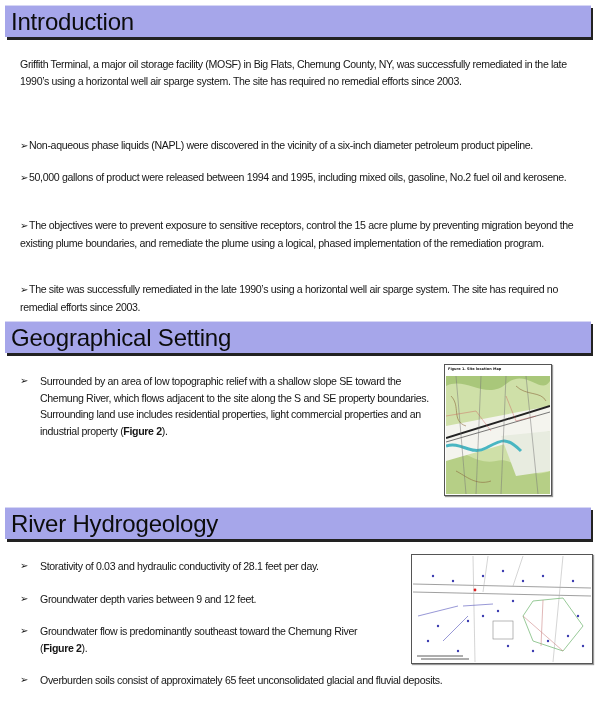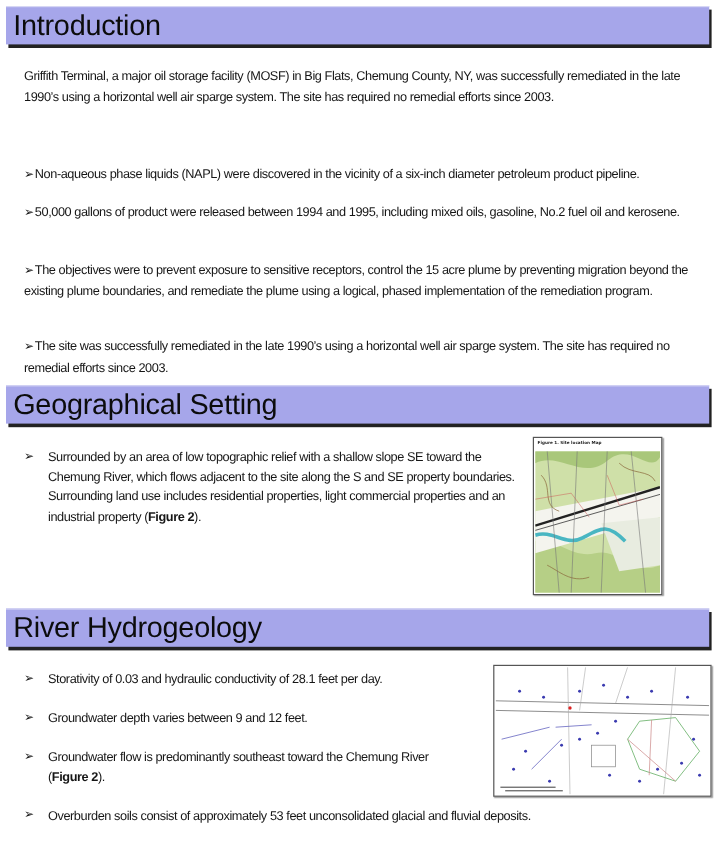--- a/index.html
+++ b/index.html
@@ -97,21 +97,21 @@
   <span class="txt">Groundwater depth varies between 9 and 12 feet.</span>
 </div>
 
 <div class="bullet body-text" style="left:20px; top:623px; width:340px;">
   <span class="mk arrow">➢</span>
   <span class="txt" style="padding-left:20px;"><span>Groundwater flow is predominantly  southeast toward the Chemung River (</span><b>Figure 2</b><span>).</span></span>
 </div>
 
 <div class="bullet body-text" style="left:20px; top:672px; width:480px;">
   <span class="mk arrow">➢</span>
-  <span class="txt">Overburden soils consist of approximately  53 feet unconsolidated glacial and fluvial deposits.</span>
+  <span class="txt">Overburden soils consist of approximately  65 feet unconsolidated glacial and fluvial deposits.</span>
 </div>
 
 <div class="fig" style="left:411px; top:554px; width:180px; height:108px;">
   <svg width="178" height="106" style="left:1px; top:1px;" viewBox="0 0 178 106">
     <rect width="178" height="106" fill="#fff"></rect>
     <path d="M0,28 L178,32 M0,36 L178,40" stroke="#888" stroke-width="0.8"></path>
     <path d="M60,0 L62,106 M75,0 L70,36 M110,0 L100,30 M150,0 L140,106" stroke="#aaa" stroke-width="0.5"></path>
     <path d="M120,45 L150,42 L170,70 L150,95 L120,85 L110,60Z" fill="none" stroke="#6bb36b" stroke-width="0.7"></path>
     <path d="M110,60 L150,95 M130,44 L128,90" stroke="#c88" stroke-width="0.6"></path>
     <rect x="80" y="65" width="20" height="18" fill="none" stroke="#888" stroke-width="0.6"></rect>

